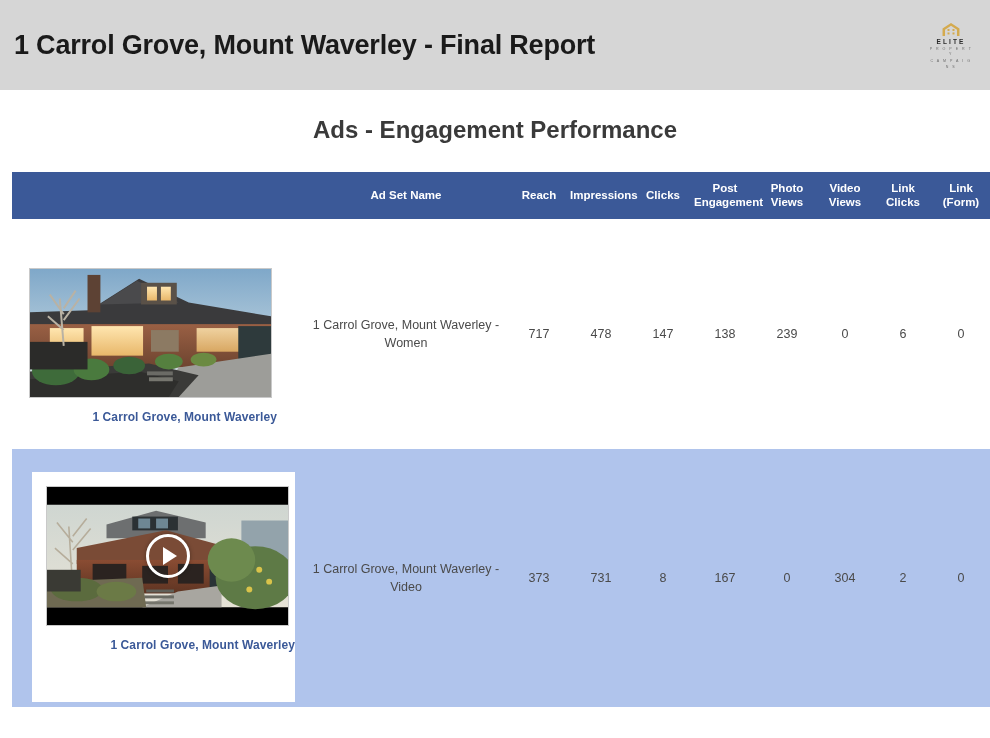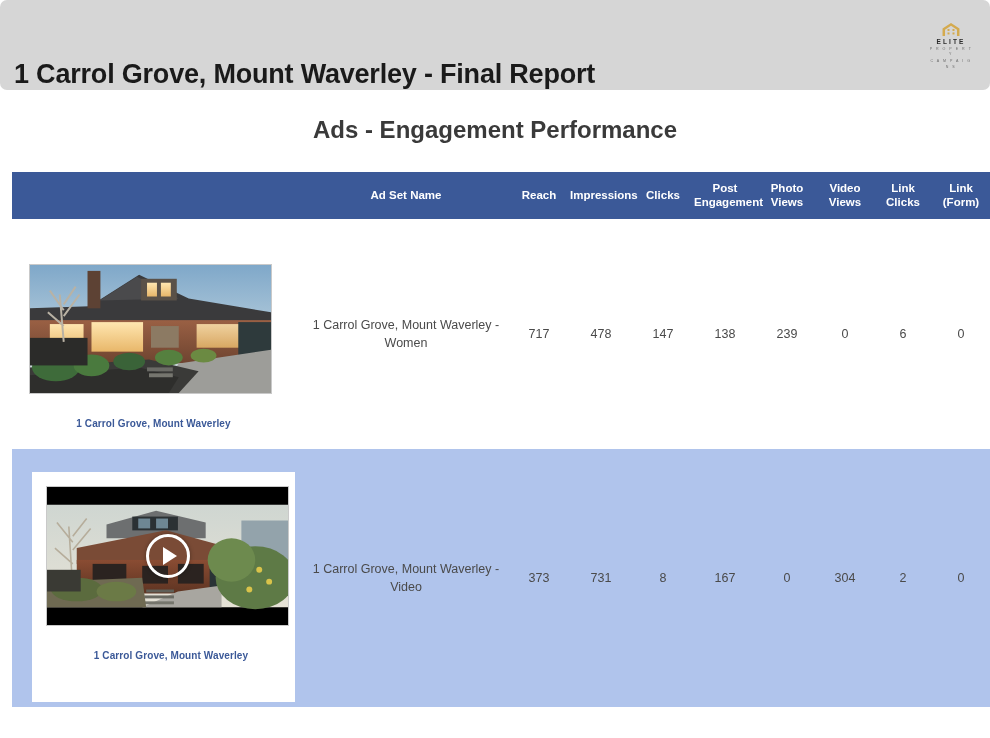--- a/index.html
+++ b/index.html
@@ -8,21 +8,21 @@
     background:#ffffff;
     font-family:"Liberation Sans", sans-serif;
     overflow:hidden;
   }
 
   
   .topbar {
     position:relative;
     width:990px; height:90px;
     background:#d6d6d6;
-    display:flex; align-items:flex-end;border-radius:7px;
+    display:flex; align-items:center;
   }
   .report-title {
     margin-left:14px;
     font-size:27px;
     font-weight:bold;
     color:#1a1a1a;
     letter-spacing:-0.2px;
     white-space:nowrap;
   }
   .logo-wrap {
@@ -129,26 +129,27 @@
   }
   .play-tri {
     width:0; height:0;
     border-left:14px solid #ffffff;
     border-top:9px solid transparent;
     border-bottom:9px solid transparent;
     margin-left:4px;
   }
 
   .caption {
-    font-size:10px;
+    font-size:12px;
     font-weight:bold;
     color:#3b5998;
-    margin-top:24px;
+    margin-top:12px;
     margin-left:1px;
     letter-spacing:0.1px;
+    text-align:right;
   }
 </style>
 </head>
 <body>
 
 <div class="topbar">
   <div class="report-title">1 Carrol Grove, Mount Waverley - Final Report</div>
 
   <div class="logo-wrap">
     <svg class="logo-mark" viewBox="0 0 40 30">

